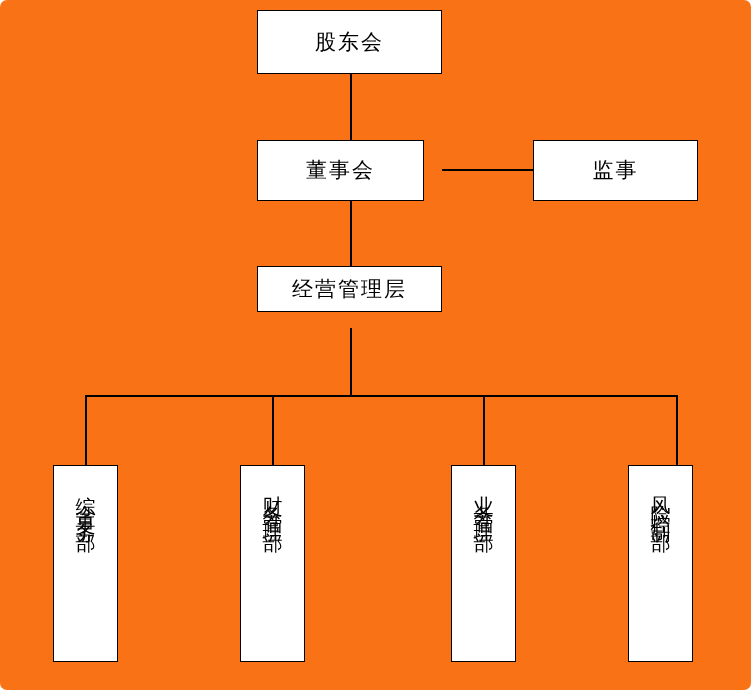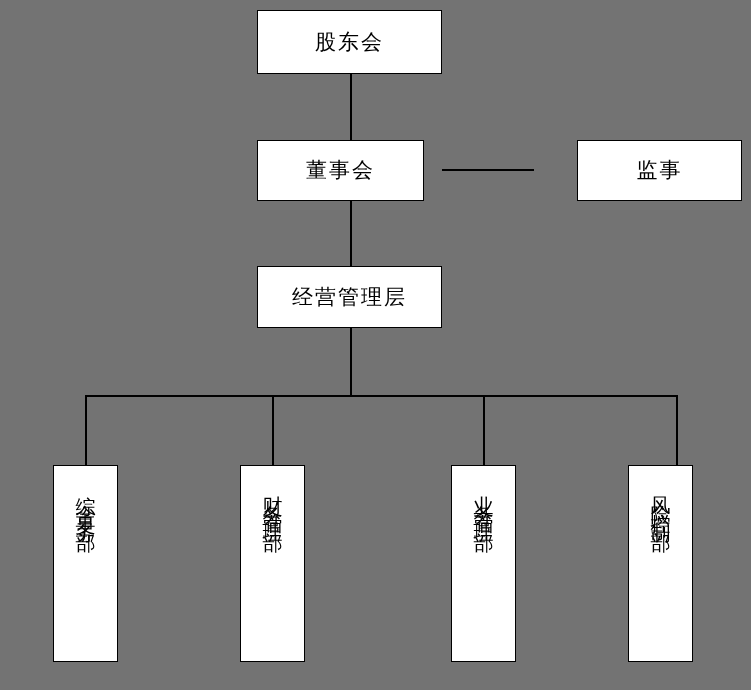--- a/index.html
+++ b/index.html
@@ -7,22 +7,23 @@
     padding: 0;
     background: #ffffff;
   }
   body {
     font-family: "Liberation Serif", "DejaVu Serif", serif;
   }
   #chart-canvas {
     position: relative;
     width: 751px;
     height: 690px;
-    background: #737373;
+    background: #f97316;
     overflow: hidden;
+    border-radius: 7px;
   }
   .node-box {
     position: absolute;
     box-sizing: border-box;
     border: 1.6px solid #000000;
     background: #ffffff;
     display: flex;
     align-items: center;
     justify-content: center;
     color: #000000;
@@ -64,27 +65,27 @@
   </div>
 
   <div class="connector v" style="left:350px; top:74px; height:66px;"></div>
 
   <div class="node-box" style="left:257px; top:140px; width:167px; height:61px;">
     <span class="node-label">董事会</span>
   </div>
 
   <div class="connector h" style="left:442px; top:169px; width:92px;"></div>
 
-  <div class="node-box" style="left:533px; top:140px; width:165px; height:61px;margin-left:44px;">
+  <div class="node-box" style="left:533px; top:140px; width:165px; height:61px;">
     <span class="node-label">监事</span>
   </div>
 
   <div class="connector v" style="left:350px; top:201px; height:65px;"></div>
 
-  <div class="node-box" style="left:257px; top:266px; width:185px; height:62px;">
+  <div class="node-box" style="left:257px; top:266px; width:185px; height:46px;">
     <span class="node-label">经营管理层</span>
   </div>
 
   <div class="connector v" style="left:350px; top:328px; height:68px;"></div>
 
   <div class="connector h" style="left:85px; top:395px; width:592px;"></div>
 
   <div class="connector v" style="left:85px; top:395px; height:70px;"></div>
   <div class="connector v" style="left:272px; top:395px; height:70px;"></div>
   <div class="connector v" style="left:483px; top:395px; height:70px;"></div>

